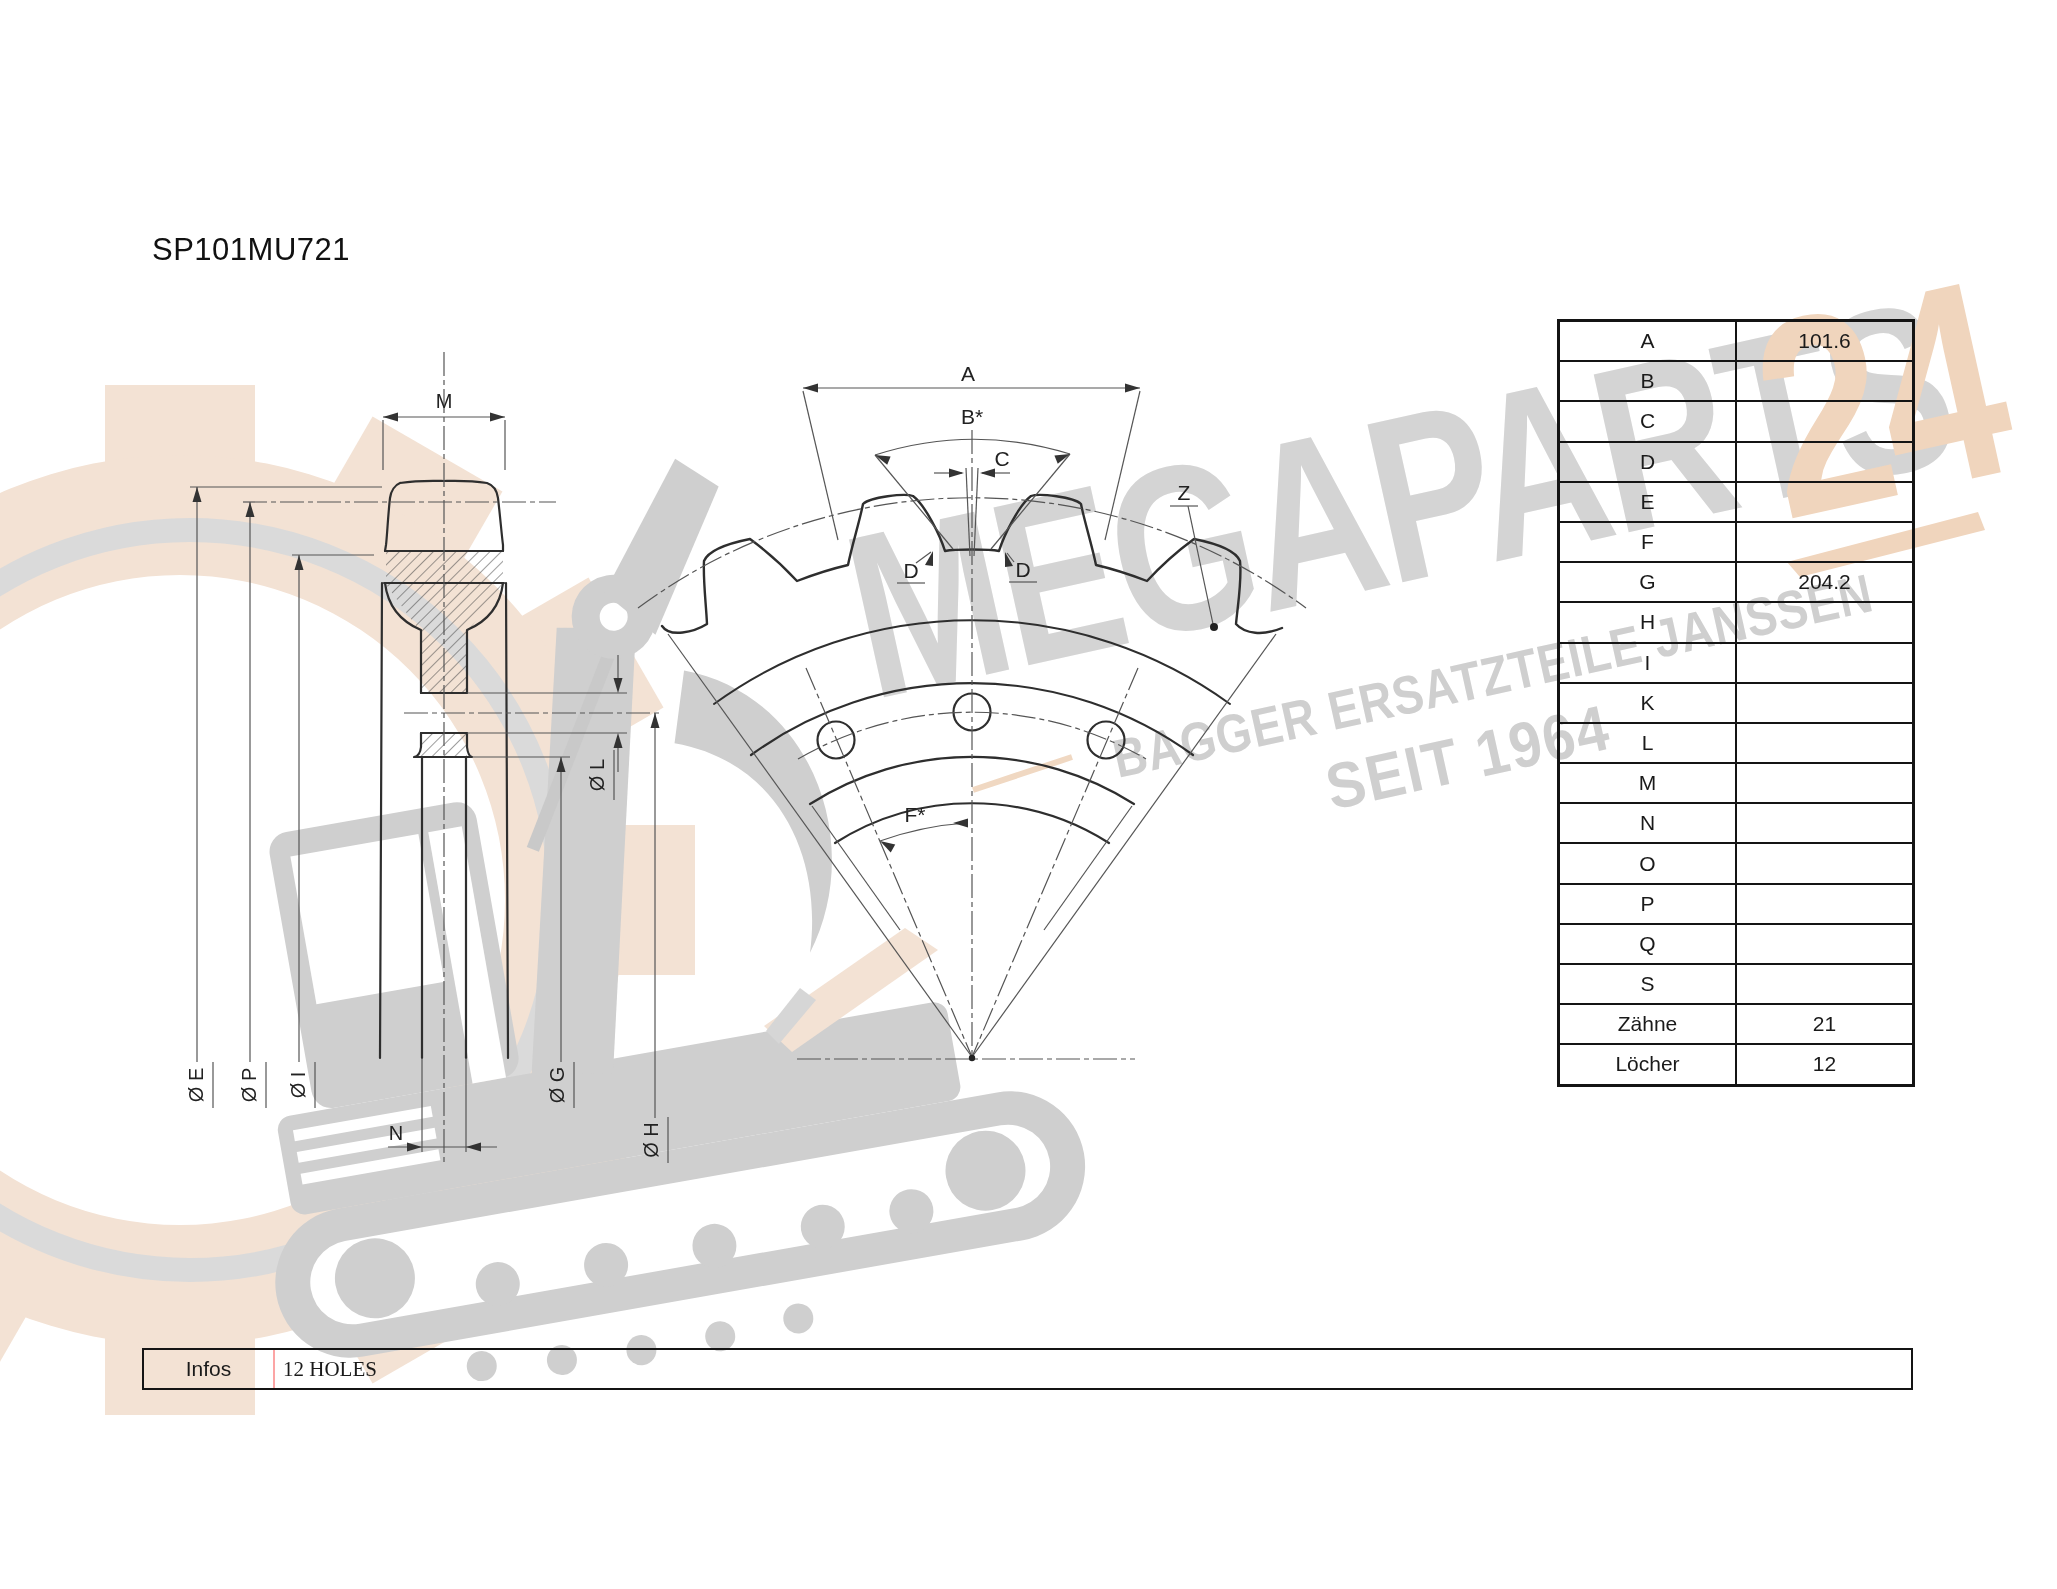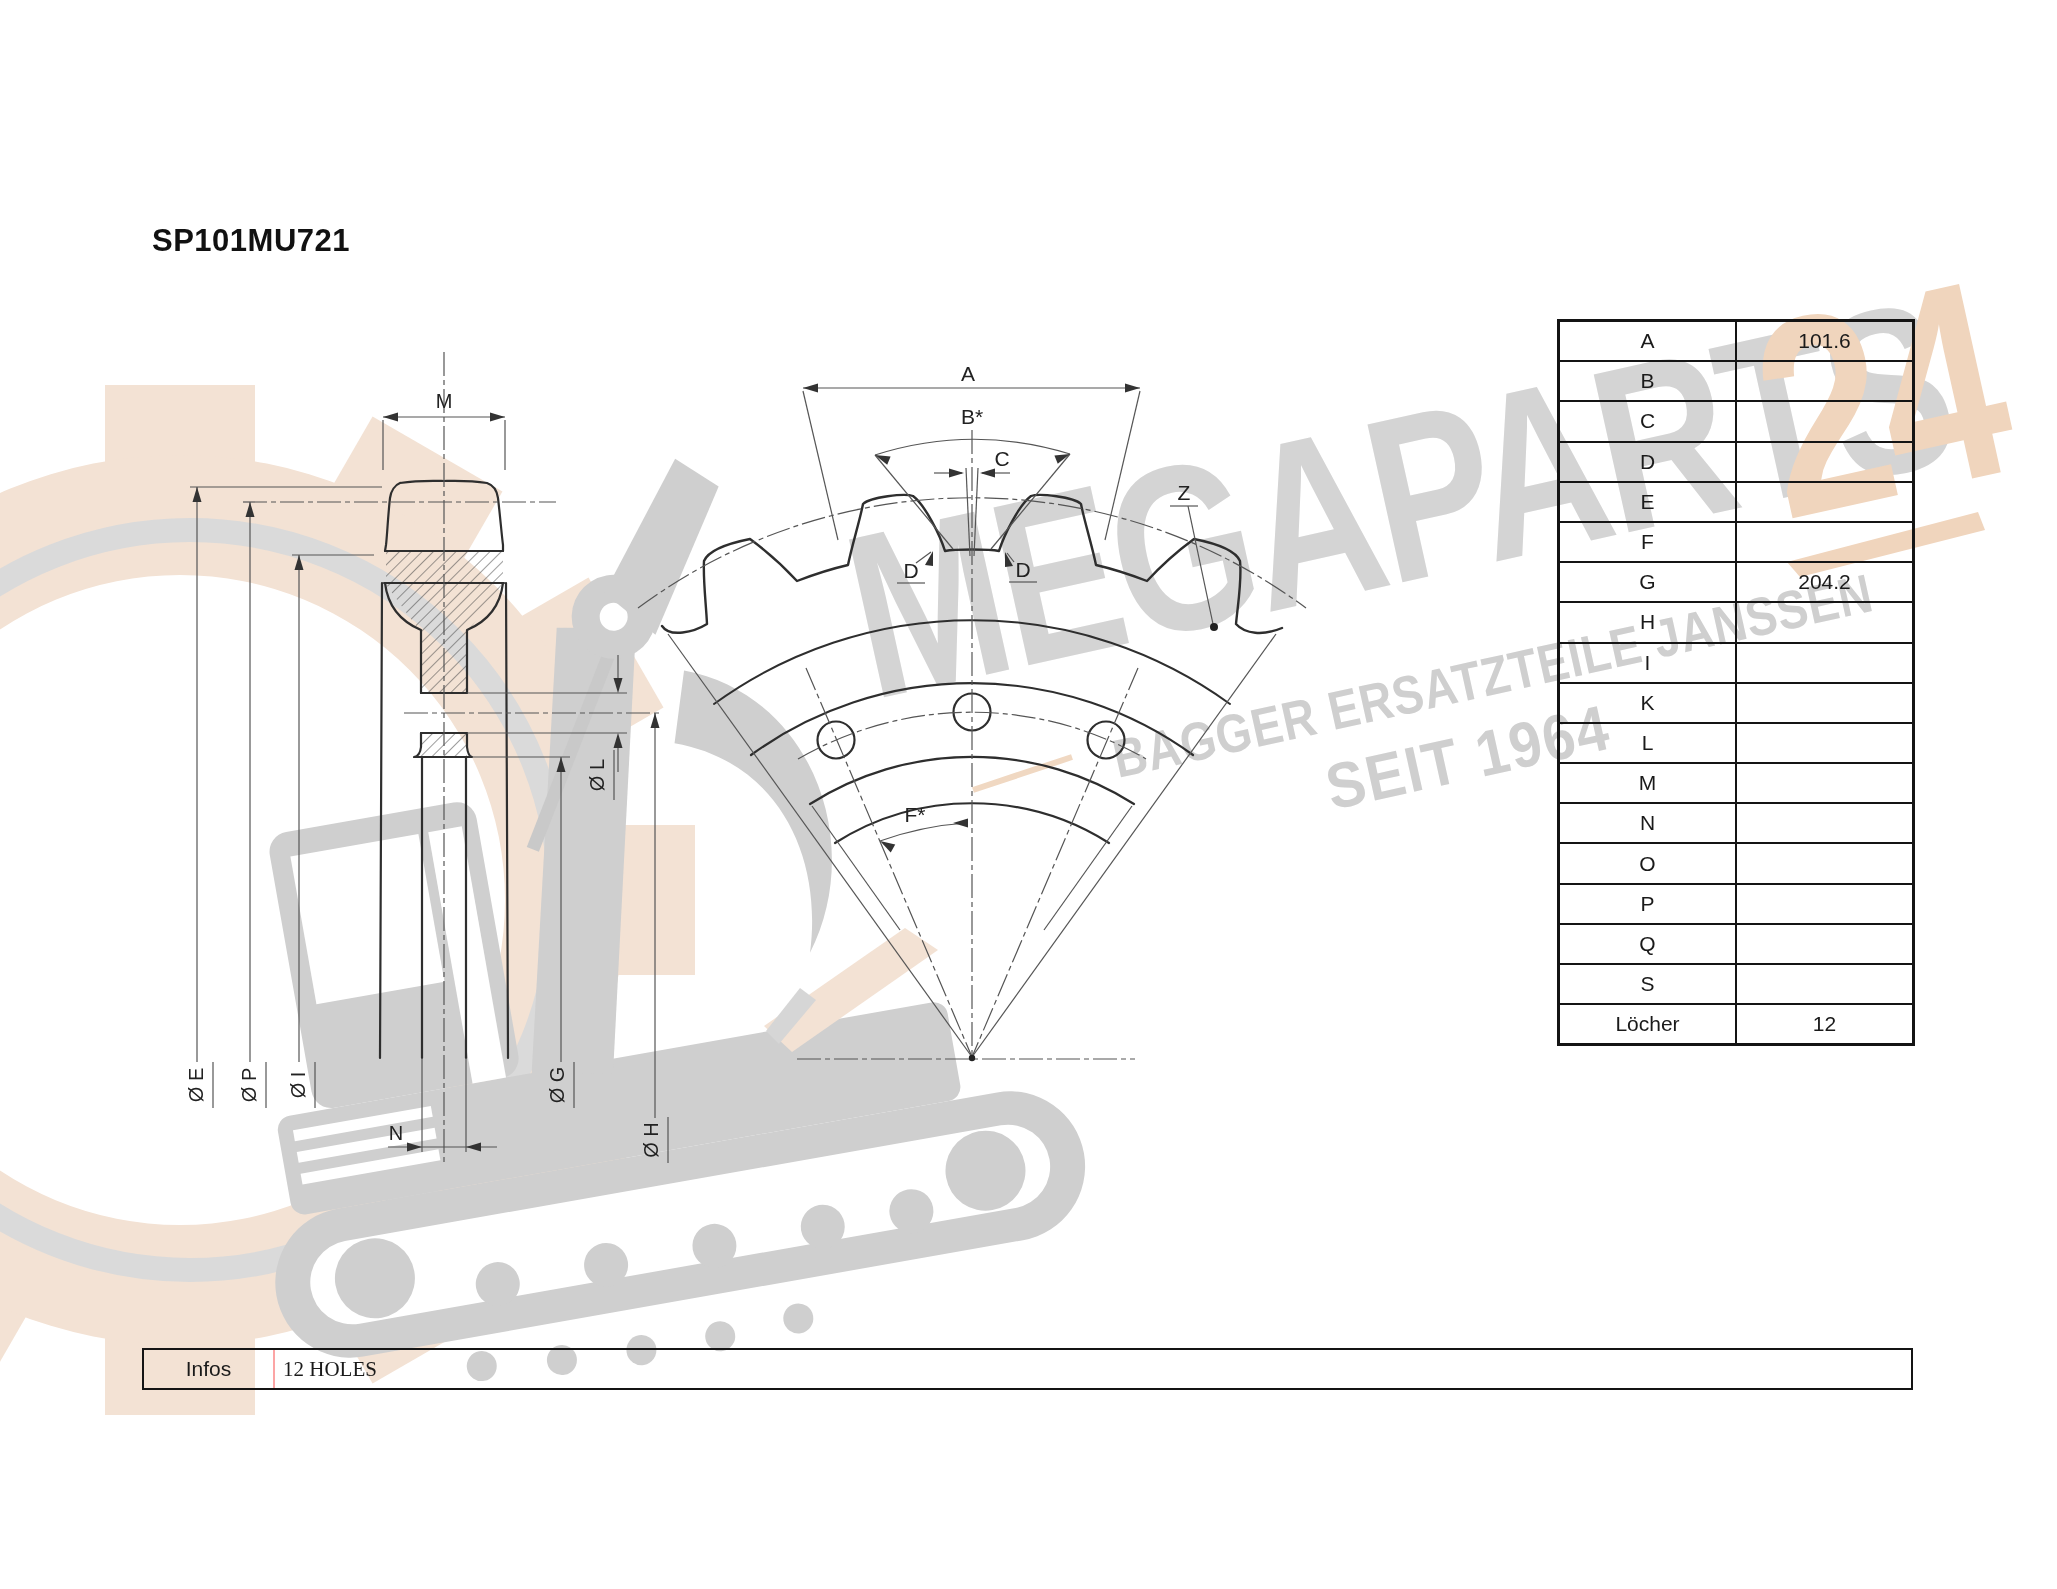--- a/index.html
+++ b/index.html
@@ -1,19 +1,19 @@
 <!DOCTYPE html>
 <html><head>
 <meta charset="utf-8">
 <style>
   html,body{margin:0;padding:0;background:#ffffff;}
   .page{position:relative;width:2057px;height:1589px;background:#ffffff;overflow:hidden;
         font-family:"Liberation Sans", sans-serif;}
   .art{position:absolute;left:0;top:0;}
-  .title{position:absolute;left:152px;top:223px;font-size:31px;font-weight:bold;color:#111;
+  .title{position:absolute;left:152px;top:232px;font-size:31px;font-weight:normal;color:#111;
          letter-spacing:0.5px;}
   
   .dim-table{position:absolute;left:1557px;top:319px;width:352px;border:3px solid #141414;}
   .dim-row{display:flex;height:38.2px;border-top:2.5px solid #141414;}
   .dim-row:first-child{border-top:none;}
   .dim-cell{display:flex;align-items:center;justify-content:center;font-size:21px;color:#1a1a1a;}
   .dim-label{width:175px;border-right:2.5px solid #141414;}
   .dim-value{flex:1;}
   
   .info-table{position:absolute;left:142px;top:1348px;width:1767px;height:38px;
@@ -355,20 +355,24 @@
       </div>
   <div class="dim-row">
         <div class="dim-cell dim-label">Q</div>
         <div class="dim-cell dim-value"></div>
       </div>
   <div class="dim-row">
         <div class="dim-cell dim-label">S</div>
         <div class="dim-cell dim-value"></div>
       </div>
   <div class="dim-row">
+        <div class="dim-cell dim-label">Zähne</div>
+        <div class="dim-cell dim-value">21</div>
+      </div>
+  <div class="dim-row">
         <div class="dim-cell dim-label">Löcher</div>
         <div class="dim-cell dim-value">12</div>
       </div>
 </div>
 
 <div class="info-table">
   <div class="info-label">Infos</div>
   <div class="info-value">12 HOLES</div>
 </div>
 

